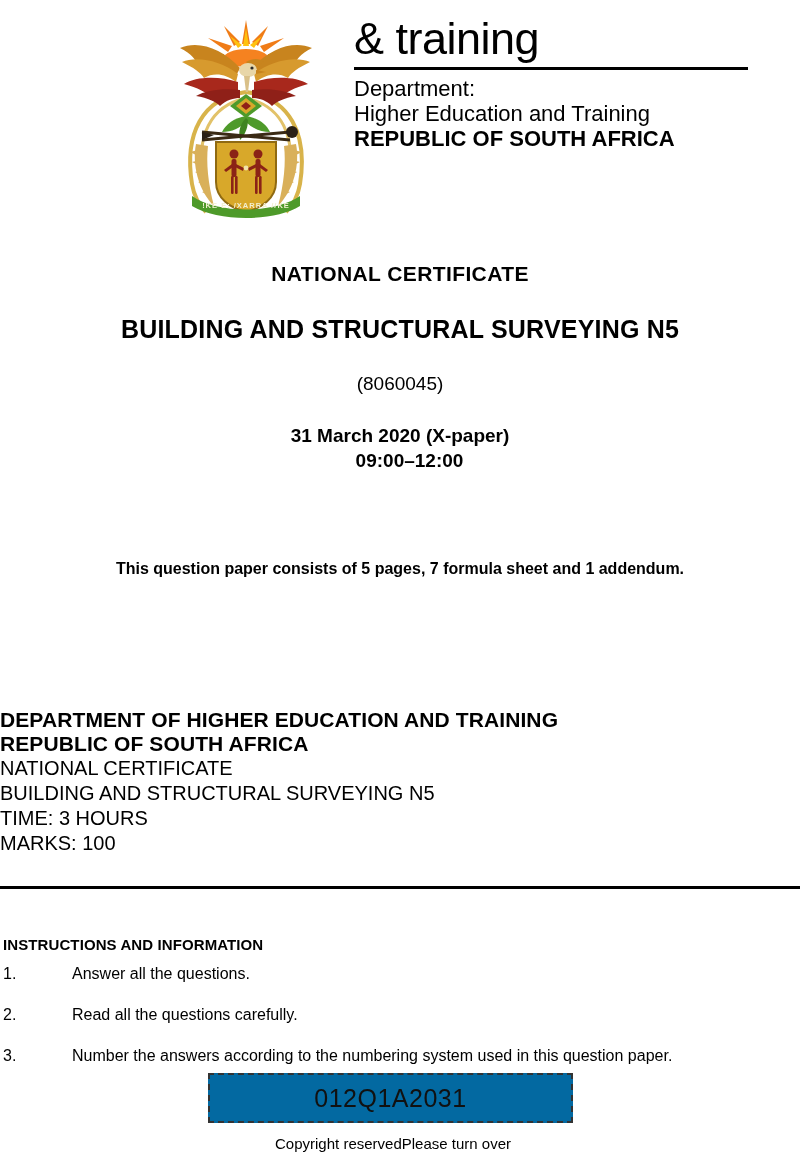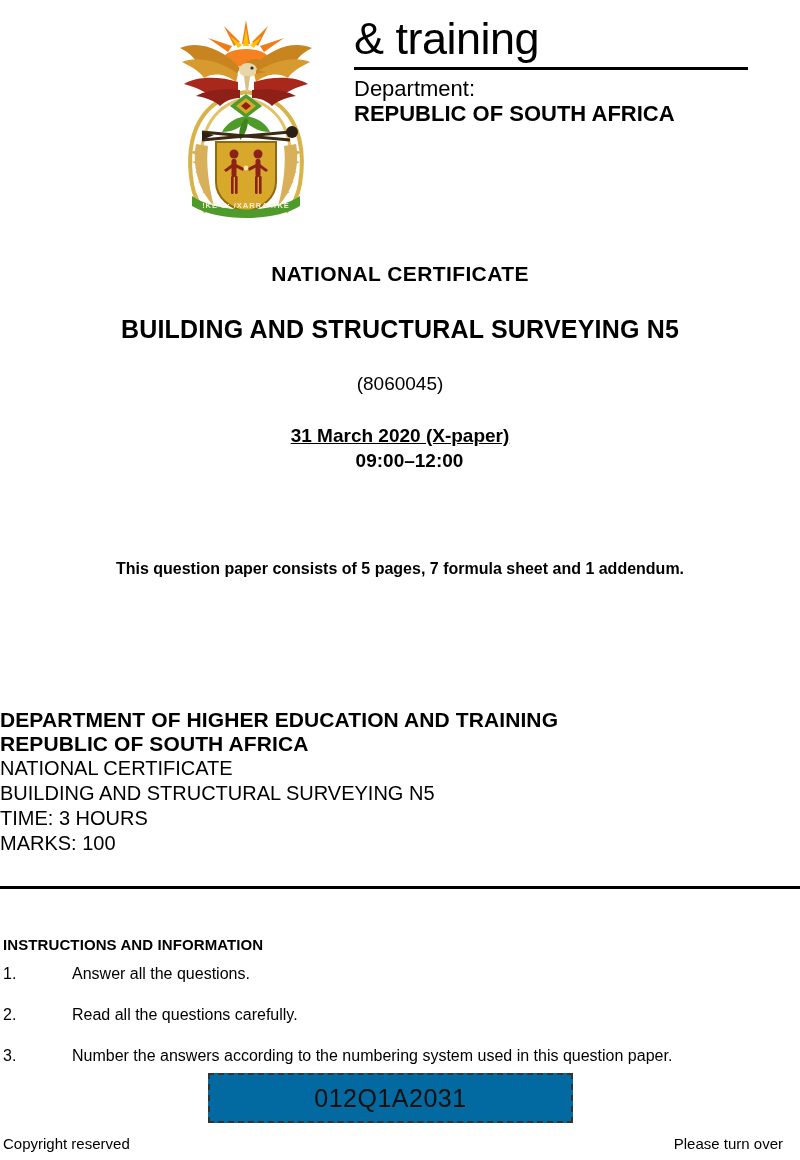--- a/index.html
+++ b/index.html
@@ -87,21 +87,20 @@
   }
   .t-code {
     font-size: 19px;
     font-weight: 400;
     margin-bottom: 28px;
   }
   .t-date {
     font-size: 19px;
     font-weight: 700;
     line-height: 25px;
-    text-decoration: underline;
   }
   .t-time {
     font-size: 19px;
     font-weight: 700;
     line-height: 25px;
     padding-left: 19px;
   }
 
   
   .consists {
@@ -195,21 +194,21 @@
     color: #111111;
   }
 
   
   .footer {
     position: absolute;
     bottom: 8px;
     left: 3px;
     width: 780px;
     display: flex;
-    justify-content: space-between;
+    justify-content: center;
     font-size: 15px;
     font-weight: 400;
     margin-top: 16px;
   }
 </style>
 </head>
 <body>
 
 <div class="header">
 
@@ -315,20 +314,21 @@
       <path d="M30 182 C56 200 112 200 138 182 L138 192
                C112 208 56 208 30 192 Z" fill="#4E9A2A"></path>
       <text x="84" y="194" font-family="'Liberation Sans', sans-serif" font-size="7.5" font-weight="700" fill="#F2EFD0" text-anchor="middle" letter-spacing="1">!KE E: /XARRA //KE</text>
     </svg>
   </div>
 
   <div class="logo-text">
     <div class="logo-line1">&amp; training</div>
     <div class="logo-rule"></div>
     <div class="logo-dept">Department:</div>
+    <div class="logo-dept">Higher Education and Training</div>
     <div class="logo-country">REPUBLIC OF SOUTH AFRICA</div>
   </div>
 </div>
 
 <div class="title-block">
   <div class="t-cert">NATIONAL CERTIFICATE</div>
   <div class="t-subject">BUILDING AND STRUCTURAL SURVEYING N5</div>
   <div class="t-code">(8060045)</div>
   <div class="t-date">31 March 2020 (X-paper)</div>
   <div class="t-time">09:00–12:00</div>

